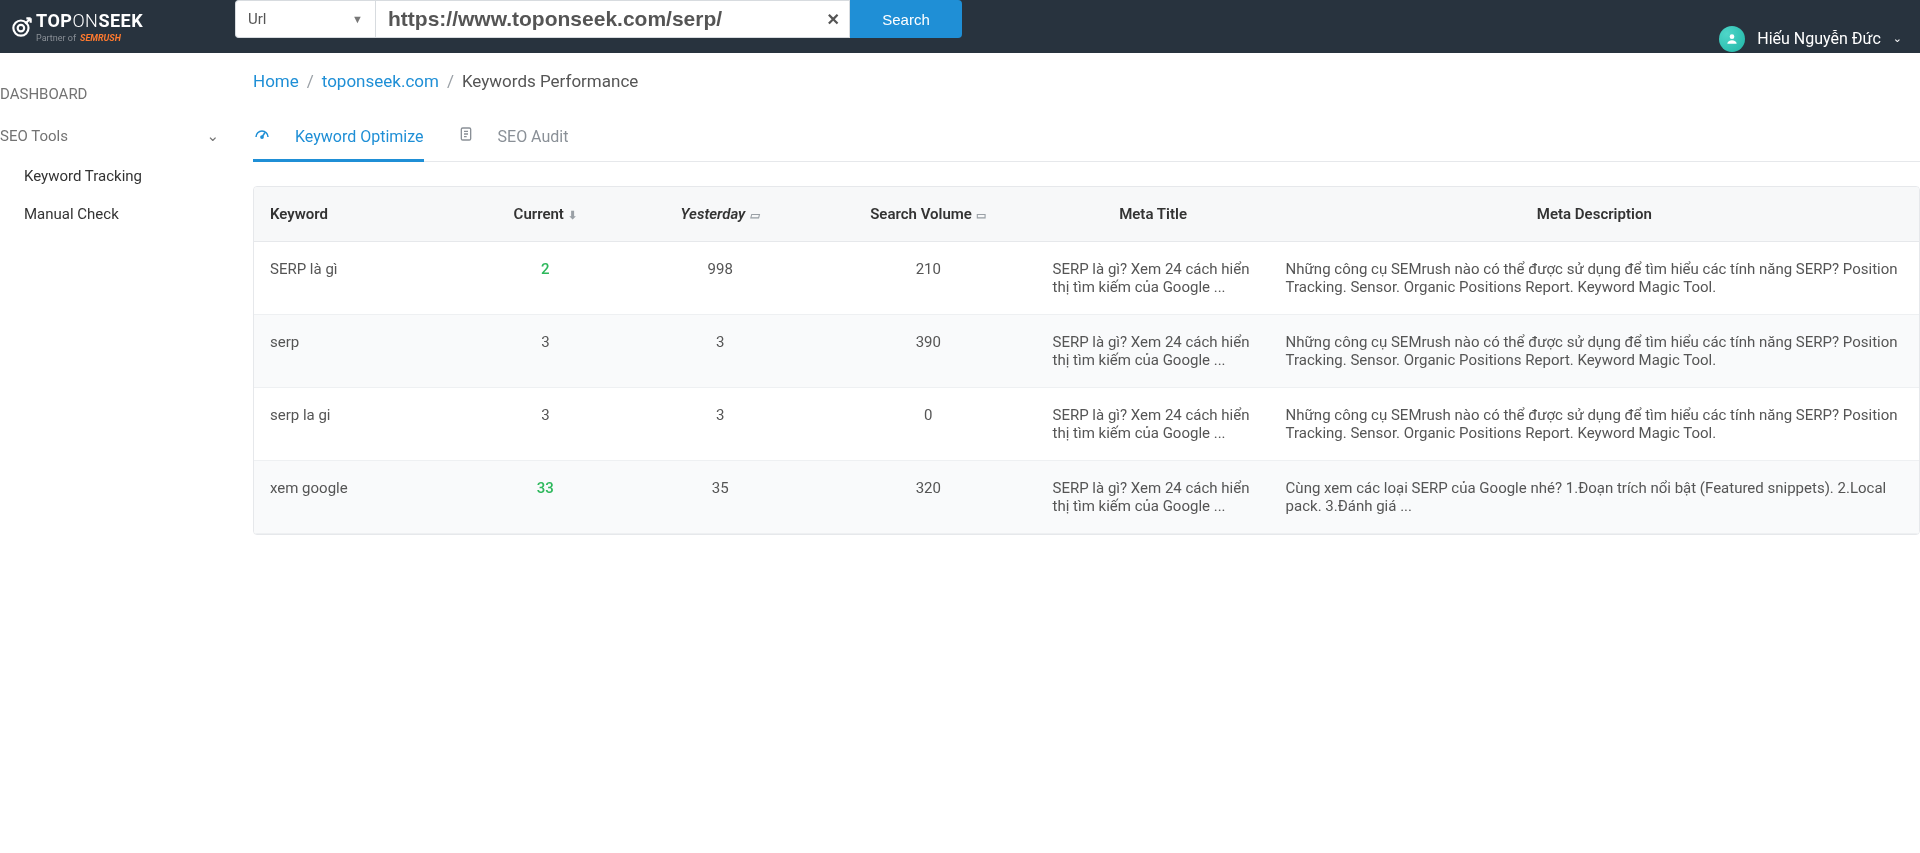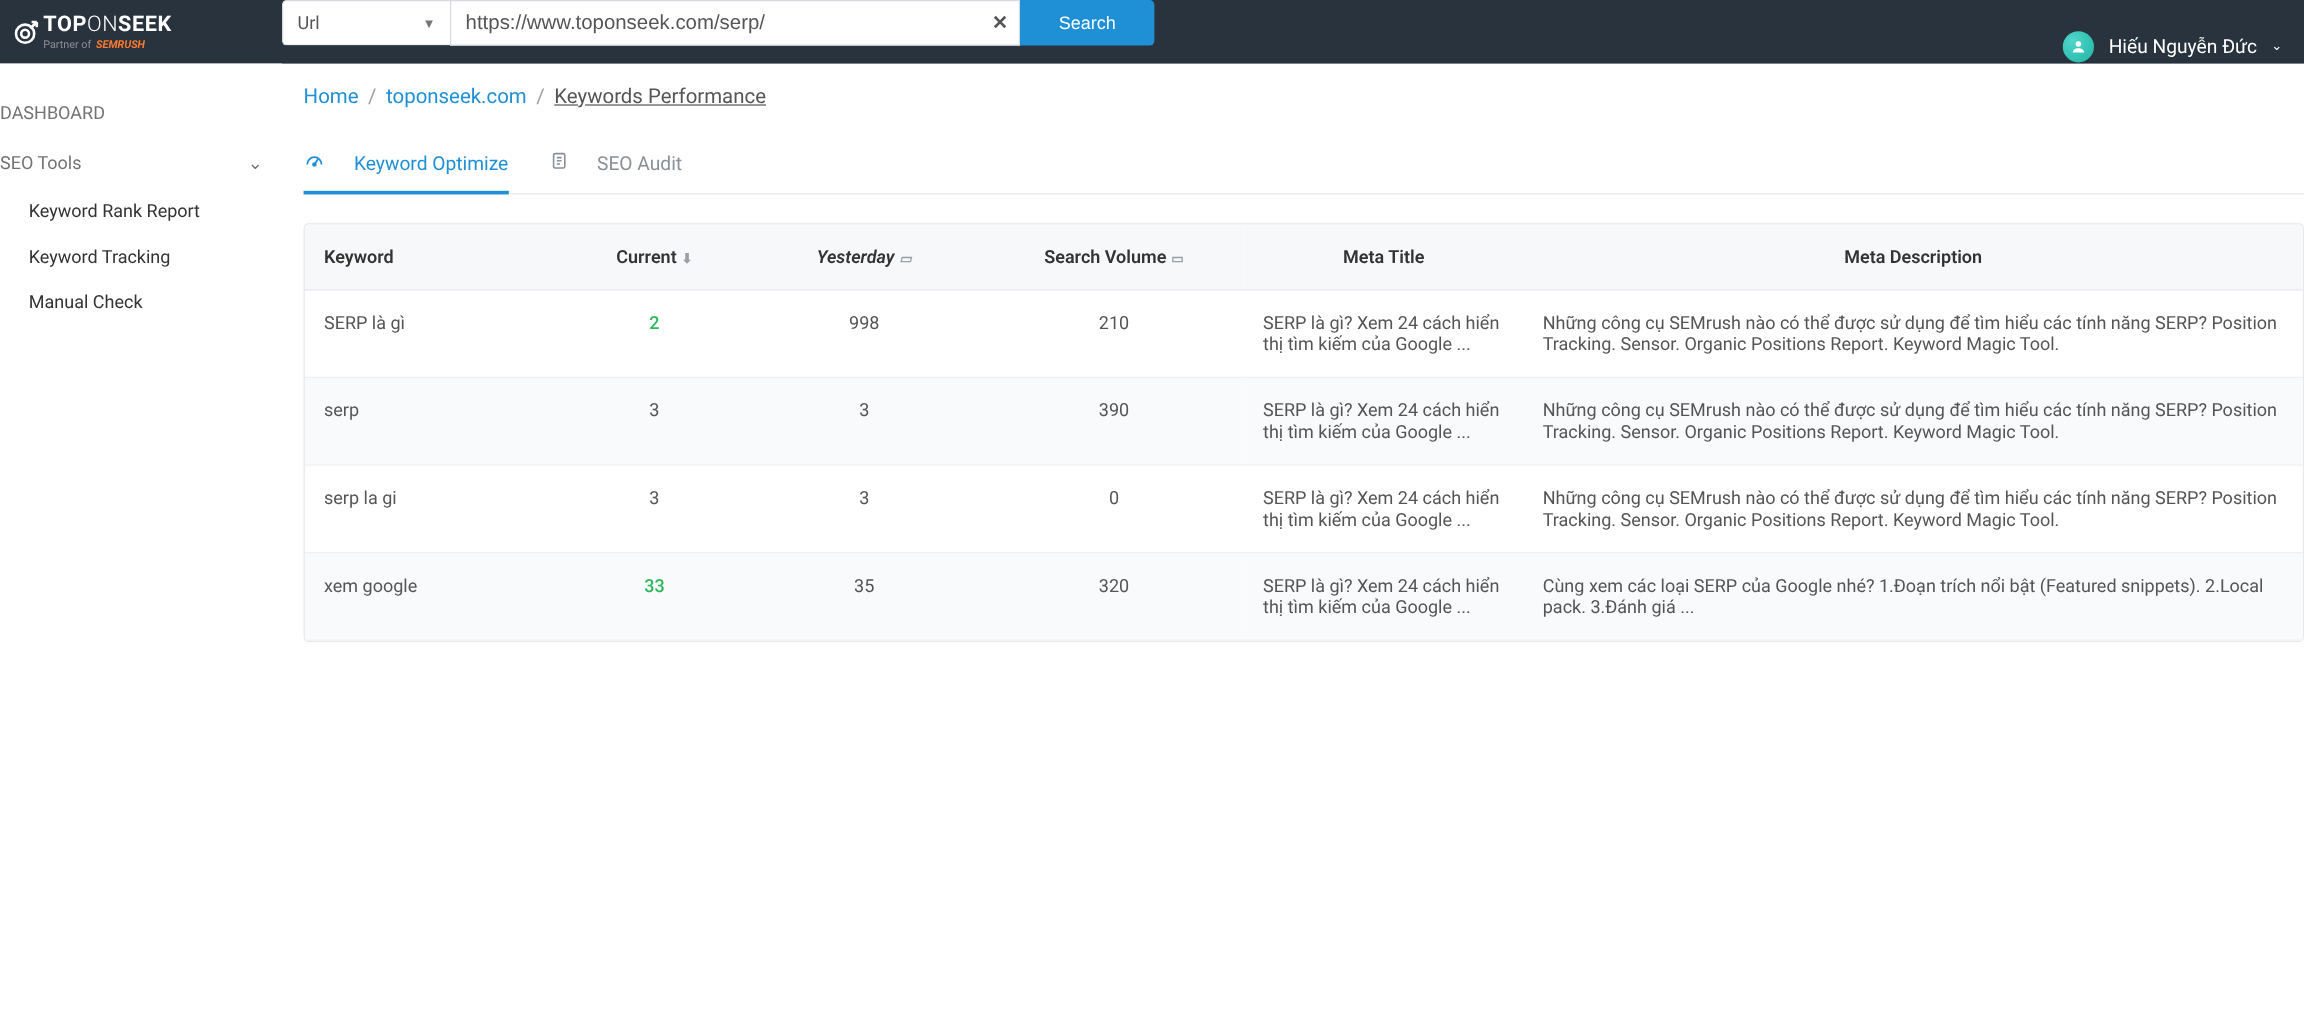--- a/index.html
+++ b/index.html
@@ -10,40 +10,40 @@
 .logo-area { width: 235px; display: flex; align-items: center; padding-left: 8px; }
 .logo-text { color: #fff; font-weight: 700; font-size: 18px; letter-spacing: 0.5px; display:flex; align-items:center; gap:4px;}
 .logo-icon { width:28px; height:28px; display:inline-flex; align-items:center; justify-content:center;}
 .logo-text .thin { font-weight: 300; }
 .logo-sub { color: #8a9097; font-size: 9px; margin-top: 2px; display:flex; align-items:center; gap:4px;}
 .logo-block { display:flex; flex-direction:column; }
 
 .search-group { display: flex; align-items: stretch; height: 38px; }
 .url-select { background: #fff; border: 1px solid #d7dbdf; border-right: none; border-radius: 4px 0 0 4px; width: 140px; display: flex; align-items: center; padding: 0 12px; color: #555; font-size: 15px; justify-content: space-between; cursor: pointer;}
 .url-input-wrap { position: relative; }
-.url-input { background: #fff; border: 1px solid #d7dbdf; width: 475px; height: 38px; padding: 0 34px 0 12px; font-size: 17px; color: #555; outline: none; }
+.url-input { background: #fff; border: 1px solid #d7dbdf; width: 475px; height: 38px; padding: 0 34px 0 12px; font-size: 21px; color: #555; outline: none; font-weight: bold; }
 .clear-x { position: absolute; right: 10px; top: 50%; transform: translateY(-50%); color: #555; cursor: pointer; font-size: 16px; font-weight: bold;}
 .search-btn { background: #1f8fd6; color: #fff; border: none; width: 112px; border-radius: 0 4px 4px 0; font-size: 15px; cursor: pointer; }
 
 .user-area { margin-left: auto; display: flex; align-items: center; gap: 12px; color: #fff; font-size: 16px; cursor: pointer; margin-top: 24px;}
 .avatar { width: 26px; height: 26px; border-radius: 50%; background: radial-gradient(circle at 30% 30%, #4fd6c9, #1fb5a6); display:flex; align-items:center; justify-content:center;}
 
 
 .layout { display: flex; }
 .sidebar { width: 235px; background: #fff; padding-top: 20px; min-height: calc(100vh - 53px); }
 .side-row { display: flex; align-items: center; justify-content: space-between; padding: 12px 16px 12px 0; font-size: 15px; color: #737373; cursor:pointer;}
 .side-sub { padding-left: 24px; }
 .side-sub .side-row { font-size: 15px; color: #333; padding: 10px 0; }
 
 
 .main { flex: 1; padding: 18px 0 40px 18px; }
 .breadcrumb { font-size: 17px; color: #555; display: flex; align-items: center; gap: 8px; margin-bottom: 26px;}
 .breadcrumb a { color: #1f8fd6; text-decoration: none; }
 .breadcrumb .sep { color: #9aa0a6; }
-.breadcrumb .current { color: #555; text-decoration: underline; }
+.breadcrumb .current { color: #555; }
 
 .tabs { display: flex; gap: 34px; border-bottom: 1px solid #e6e8eb; margin-bottom: 24px; }
 .tab { display: flex; align-items: center; gap: 24px; padding: 8px 0 14px 0; font-size: 16px; color: #8a9097; cursor: pointer; position: relative;}
 .tab.active { color: #1f8fd6; }
 .tab.active::after { content: ""; position: absolute; left: 0; right: 0; bottom: -1px; height: 3px; background: #1f8fd6; }
 
 .kw-heading { color: #1f8fd6; font-size: 20px; font-weight: 400; margin-bottom: 24px; }
 
 .table-wrap { border: 1px solid #e6e8eb; border-radius: 4px; overflow: hidden;}
 table { width: 100%; border-collapse: collapse; }
@@ -109,23 +109,20 @@
   <div class="sidebar">
     <div class="side-row">
       <span>DASHBOARD</span>
     </div>
     <div class="side-row">
       <span>SEO Tools</span>
       <span>⌄</span>
     </div>
     <div class="side-sub">
       <div class="side-row">
-        <span>Keyword Rank Report</span>
-      </div>
-      <div class="side-row">
         <span>Keyword Tracking</span>
       </div>
       <div class="side-row">
         <span>Manual Check</span>
       </div>
     </div>
   </div>
 
   <div class="main">
     <div class="breadcrumb">

